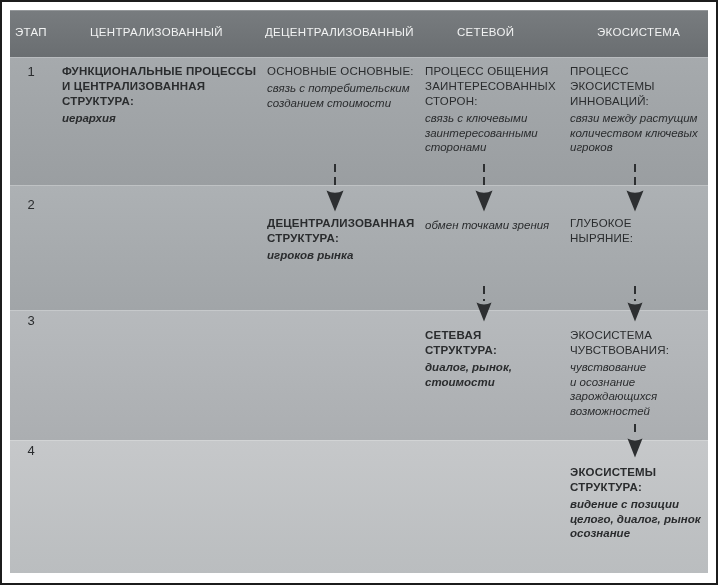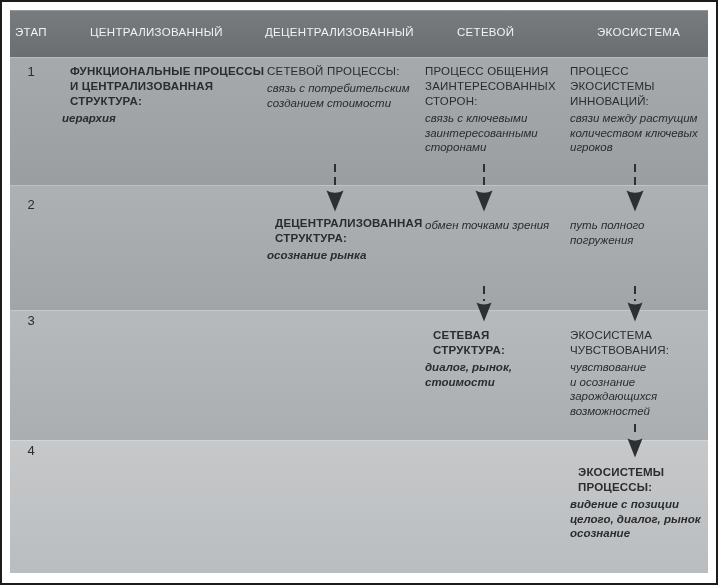--- a/index.html
+++ b/index.html
@@ -29,21 +29,21 @@
   }
   .cell{position:absolute;}
   .cell .t{
     font-size:11.5px;line-height:15px;font-weight:400;
     letter-spacing:.2px;white-space:pre-line;color:#2a2c2e;
   }
   .cell .s{
     font-size:11.5px;line-height:14.5px;font-style:italic;
     white-space:pre-line;color:#2a2c2e;margin-top:2px;
   }
-  .cell.emph .t{font-weight:700;margin-left:8px;}
+  .cell.emph .t{font-weight:700;}
   .cell.emph .s{font-weight:700;}
   .arr{position:absolute;overflow:visible;}
   .arr line{stroke:#2d2f31;stroke-width:2;stroke-dasharray:8 5;}
   .arr path{fill:#2d2f31;}
 </style>
 </head>
 <body>
 
 <div class="page">
 
@@ -64,21 +64,21 @@
   <div class="stage-num" style="top:313px">3</div>
   <div class="stage-num" style="top:443px">4</div>
 
   <div class="cell emph" style="left:62px;top:64px;width:210px">
     <div class="t">ФУНКЦИОНАЛЬНЫЕ ПРОЦЕССЫ
 И ЦЕНТРАЛИЗОВАННАЯ
 СТРУКТУРА:</div>
     <div class="s">иерархия</div>
   </div>
   <div class="cell" style="left:267px;top:64px;width:165px">
-    <div class="t">СЕТЕВОЙ ПРОЦЕССЫ:</div>
+    <div class="t">ОСНОВНЫЕ ОСНОВНЫЕ:</div>
     <div class="s">связь с потребительским
 созданием стоимости</div>
   </div>
   <div class="cell" style="left:425px;top:64px;width:150px">
     <div class="t">ПРОЦЕСС ОБЩЕНИЯ
 ЗАИНТЕРЕСОВАННЫХ
 СТОРОН:</div>
     <div class="s">связь с ключевыми
 заинтересованными
 сторонами</div>
@@ -87,49 +87,49 @@
     <div class="t">ПРОЦЕСС ЭКОСИСТЕМЫ
 ИННОВАЦИЙ:</div>
     <div class="s">связи между растущим
 количеством ключевых
 игроков</div>
   </div>
 
   <div class="cell emph" style="left:267px;top:216px;width:170px">
     <div class="t">ДЕЦЕНТРАЛИЗОВАННАЯ
 СТРУКТУРА:</div>
-    <div class="s">осознание рынка</div>
+    <div class="s">игроков рынка</div>
   </div>
   <div class="cell" style="left:425px;top:216px;width:150px">
     <div class="s">обмен точками зрения</div>
   </div>
   <div class="cell" style="left:570px;top:216px;width:145px">
 
-    <div class="s">путь полного
-погружения</div>
+    <div class="t">ГЛУБОКОЕ
+НЫРЯНИЕ:</div>
   </div>
 
   <div class="cell emph" style="left:425px;top:328px;width:150px">
     <div class="t">СЕТЕВАЯ
 СТРУКТУРА:</div>
     <div class="s">диалог, рынок,
 стоимости</div>
   </div>
   <div class="cell" style="left:570px;top:328px;width:145px">
     <div class="t">ЭКОСИСТЕМА
 ЧУВСТВОВАНИЯ:</div>
     <div class="s">чувствование
 и осознание
 зарождающихся
 возможностей</div>
   </div>
 
   <div class="cell emph" style="left:570px;top:465px;width:148px">
     <div class="t">ЭКОСИСТЕМЫ
-ПРОЦЕССЫ:</div>
+СТРУКТУРА:</div>
     <div class="s">видение с позиции
 целого, диалог, рынок
 осознание</div>
   </div>
 
   <svg class="arr" style="left:325px;top:164px" width="20" height="48" viewBox="0 0 20 48">
     <line x1="10" y1="0" x2="10" y2="25"></line>
       <path d="M1.5 26.5 Q10 31 18.5 26.5 L10 47.5 Z"></path>
   </svg>
   <svg class="arr" style="left:474px;top:164px" width="20" height="48" viewBox="0 0 20 48">

